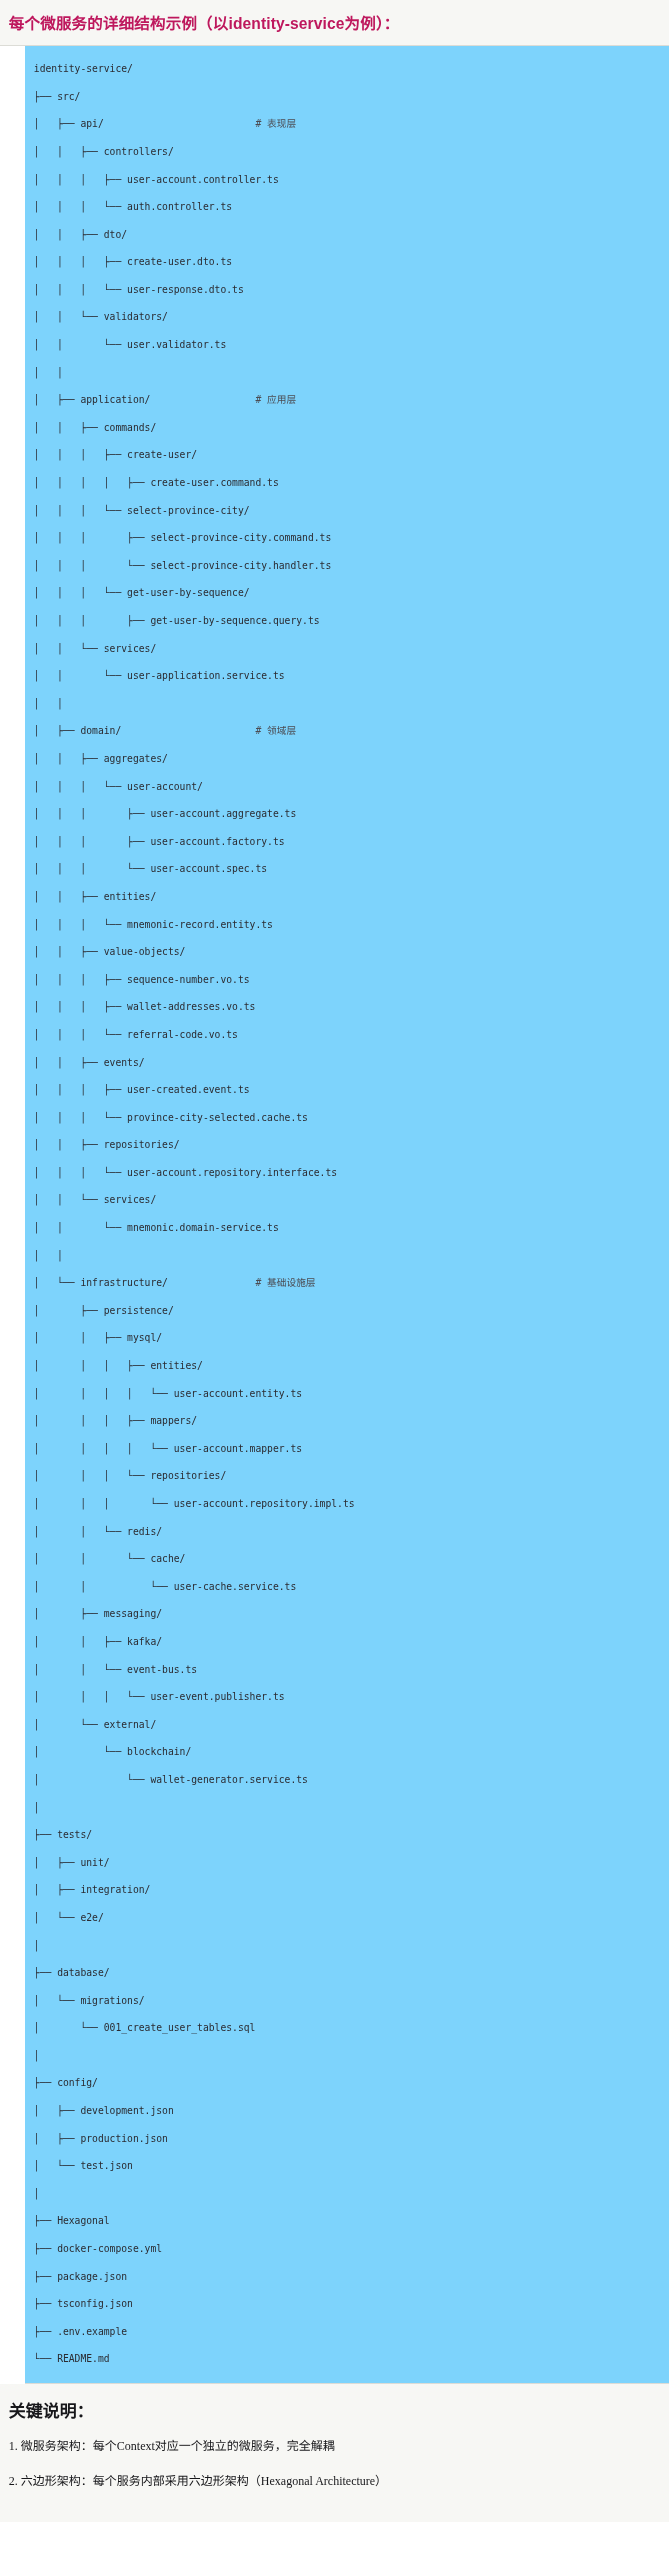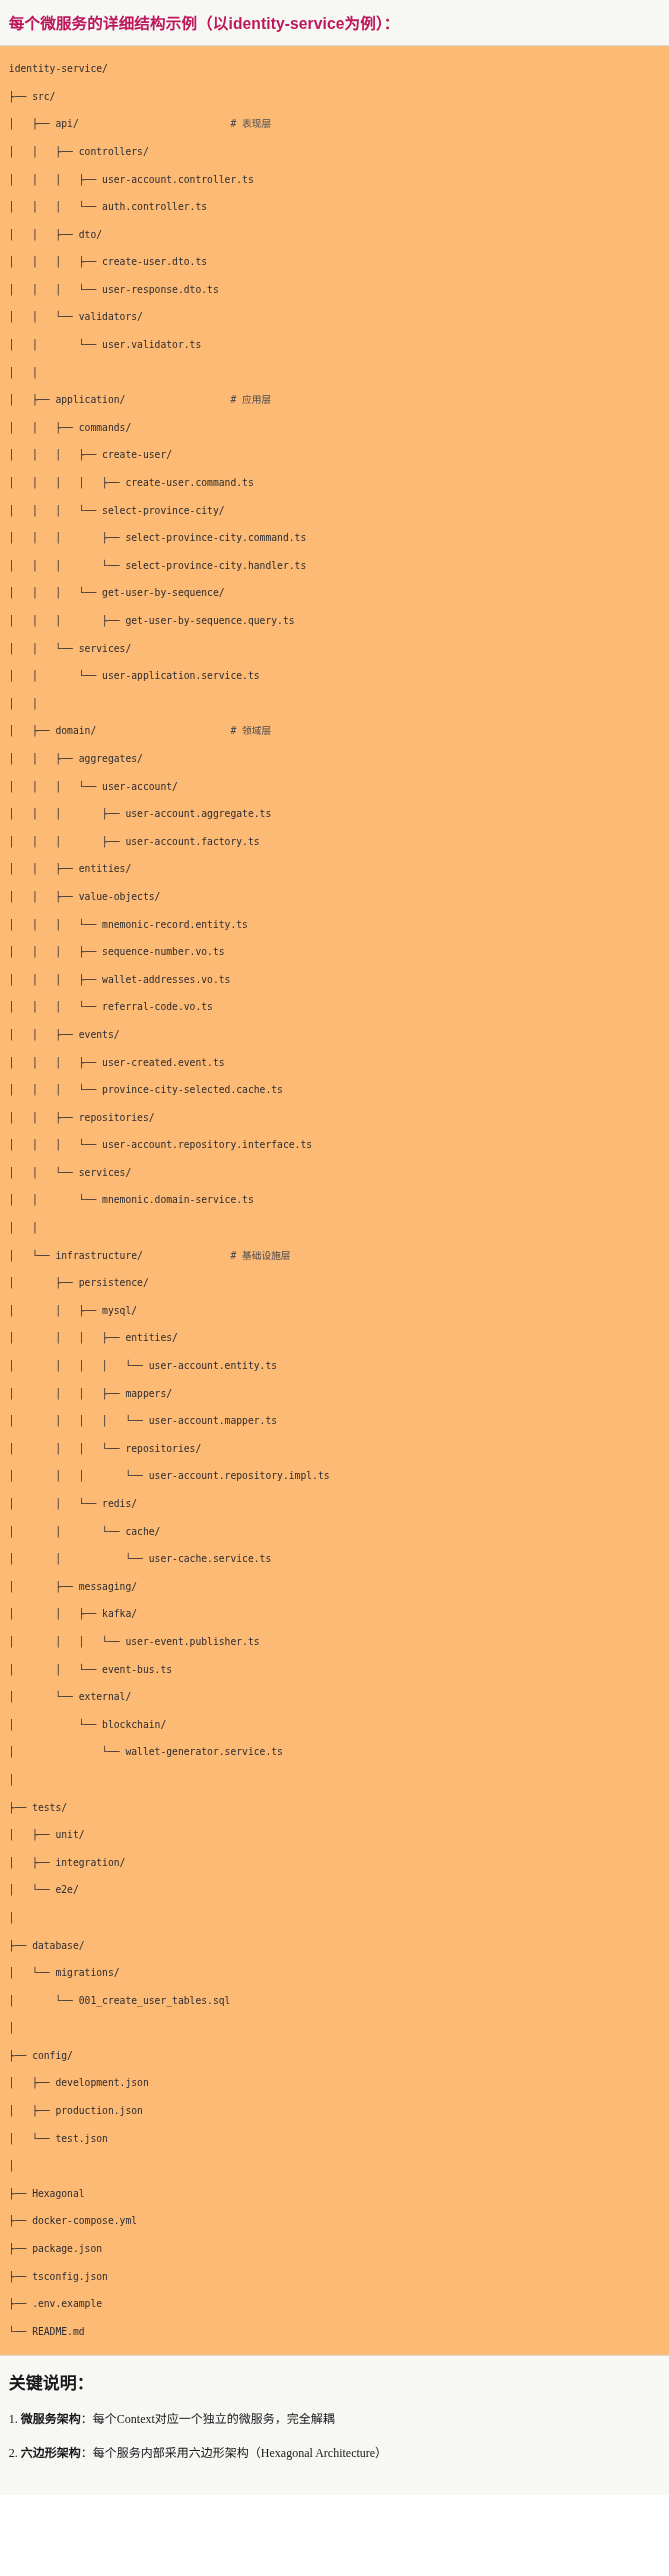--- a/index.html
+++ b/index.html
@@ -33,24 +33,25 @@
     font-weight: bold;
     font-size: 15.6px;
     line-height: 1.35;
     letter-spacing: 0.1px;
     color: #be185d;
     margin: 0;
   }
 
   
   .code-block {
-    background: #fdba74;
+    background: #7dd3fc;
     padding: 16.3px 8.8px 16.3px 8.8px;
     box-sizing: border-box;
     border-bottom: 0.6px solid #dcdcd6;
+    margin-left: 25px;
   }
   .tree {
     font-family: "DejaVu Sans Mono", "Liberation Mono", monospace;
     font-size: 9.7px;
     line-height: 13.8px;
     color: #2b2b31;
     white-space: pre;
     margin: 0;
     tab-size: 4;
   }
@@ -81,21 +82,21 @@
     font-family: "Liberation Serif", serif;
     font-size: 12px;
     line-height: 1.5;
     color: #17171a;
     margin: 0 0 16.3px 0;
   }
   .note-item .num {
     font-family: "Liberation Serif", serif;
   }
   .note-item .term {
-    font-weight: bold;
+    font-weight: normal;
   }
   .note-item .desc {
     font-weight: normal;
   }
 </style>
 </head>
 <body>
 
 <div class="page">
 
@@ -126,23 +127,24 @@
 <span class="tree-line">│   │   │   └── get-user-by-sequence/</span>
 <span class="tree-line">│   │   │       ├── get-user-by-sequence.query.ts</span>
 <span class="tree-line">│   │   └── services/</span>
 <span class="tree-line">│   │       └── user-application.service.ts</span>
 <span class="tree-line">│   │</span>
 <span class="tree-line">│   ├── domain/                       <span class="cmt"># 领域层</span></span>
 <span class="tree-line">│   │   ├── aggregates/</span>
 <span class="tree-line">│   │   │   └── user-account/</span>
 <span class="tree-line">│   │   │       ├── user-account.aggregate.ts</span>
 <span class="tree-line">│   │   │       ├── user-account.factory.ts</span>
+<span class="tree-line">│   │   │       └── user-account.spec.ts</span>
 <span class="tree-line">│   │   ├── entities/</span>
+<span class="tree-line">│   │   │   └── mnemonic-record.entity.ts</span>
 <span class="tree-line">│   │   ├── value-objects/</span>
-<span class="tree-line">│   │   │   └── mnemonic-record.entity.ts</span>
 <span class="tree-line">│   │   │   ├── sequence-number.vo.ts</span>
 <span class="tree-line">│   │   │   ├── wallet-addresses.vo.ts</span>
 <span class="tree-line">│   │   │   └── referral-code.vo.ts</span>
 <span class="tree-line">│   │   ├── events/</span>
 <span class="tree-line">│   │   │   ├── user-created.event.ts</span>
 <span class="tree-line">│   │   │   └── province-city-selected.cache.ts</span>
 <span class="tree-line">│   │   ├── repositories/</span>
 <span class="tree-line">│   │   │   └── user-account.repository.interface.ts</span>
 <span class="tree-line">│   │   └── services/</span>
 <span class="tree-line">│   │       └── mnemonic.domain-service.ts</span>
@@ -154,22 +156,22 @@
 <span class="tree-line">│       │   │   │   └── user-account.entity.ts</span>
 <span class="tree-line">│       │   │   ├── mappers/</span>
 <span class="tree-line">│       │   │   │   └── user-account.mapper.ts</span>
 <span class="tree-line">│       │   │   └── repositories/</span>
 <span class="tree-line">│       │   │       └── user-account.repository.impl.ts</span>
 <span class="tree-line">│       │   └── redis/</span>
 <span class="tree-line">│       │       └── cache/</span>
 <span class="tree-line">│       │           └── user-cache.service.ts</span>
 <span class="tree-line">│       ├── messaging/</span>
 <span class="tree-line">│       │   ├── kafka/</span>
+<span class="tree-line">│       │   └── event-bus.ts</span>
 <span class="tree-line">│       │   │   └── user-event.publisher.ts</span>
-<span class="tree-line">│       │   └── event-bus.ts</span>
 <span class="tree-line">│       └── external/</span>
 <span class="tree-line">│           └── blockchain/</span>
 <span class="tree-line">│               └── wallet-generator.service.ts</span>
 <span class="tree-line">│</span>
 <span class="tree-line">├── tests/</span>
 <span class="tree-line">│   ├── unit/</span>
 <span class="tree-line">│   ├── integration/</span>
 <span class="tree-line">│   └── e2e/</span>
 <span class="tree-line">│</span>
 <span class="tree-line">├── database/</span>

